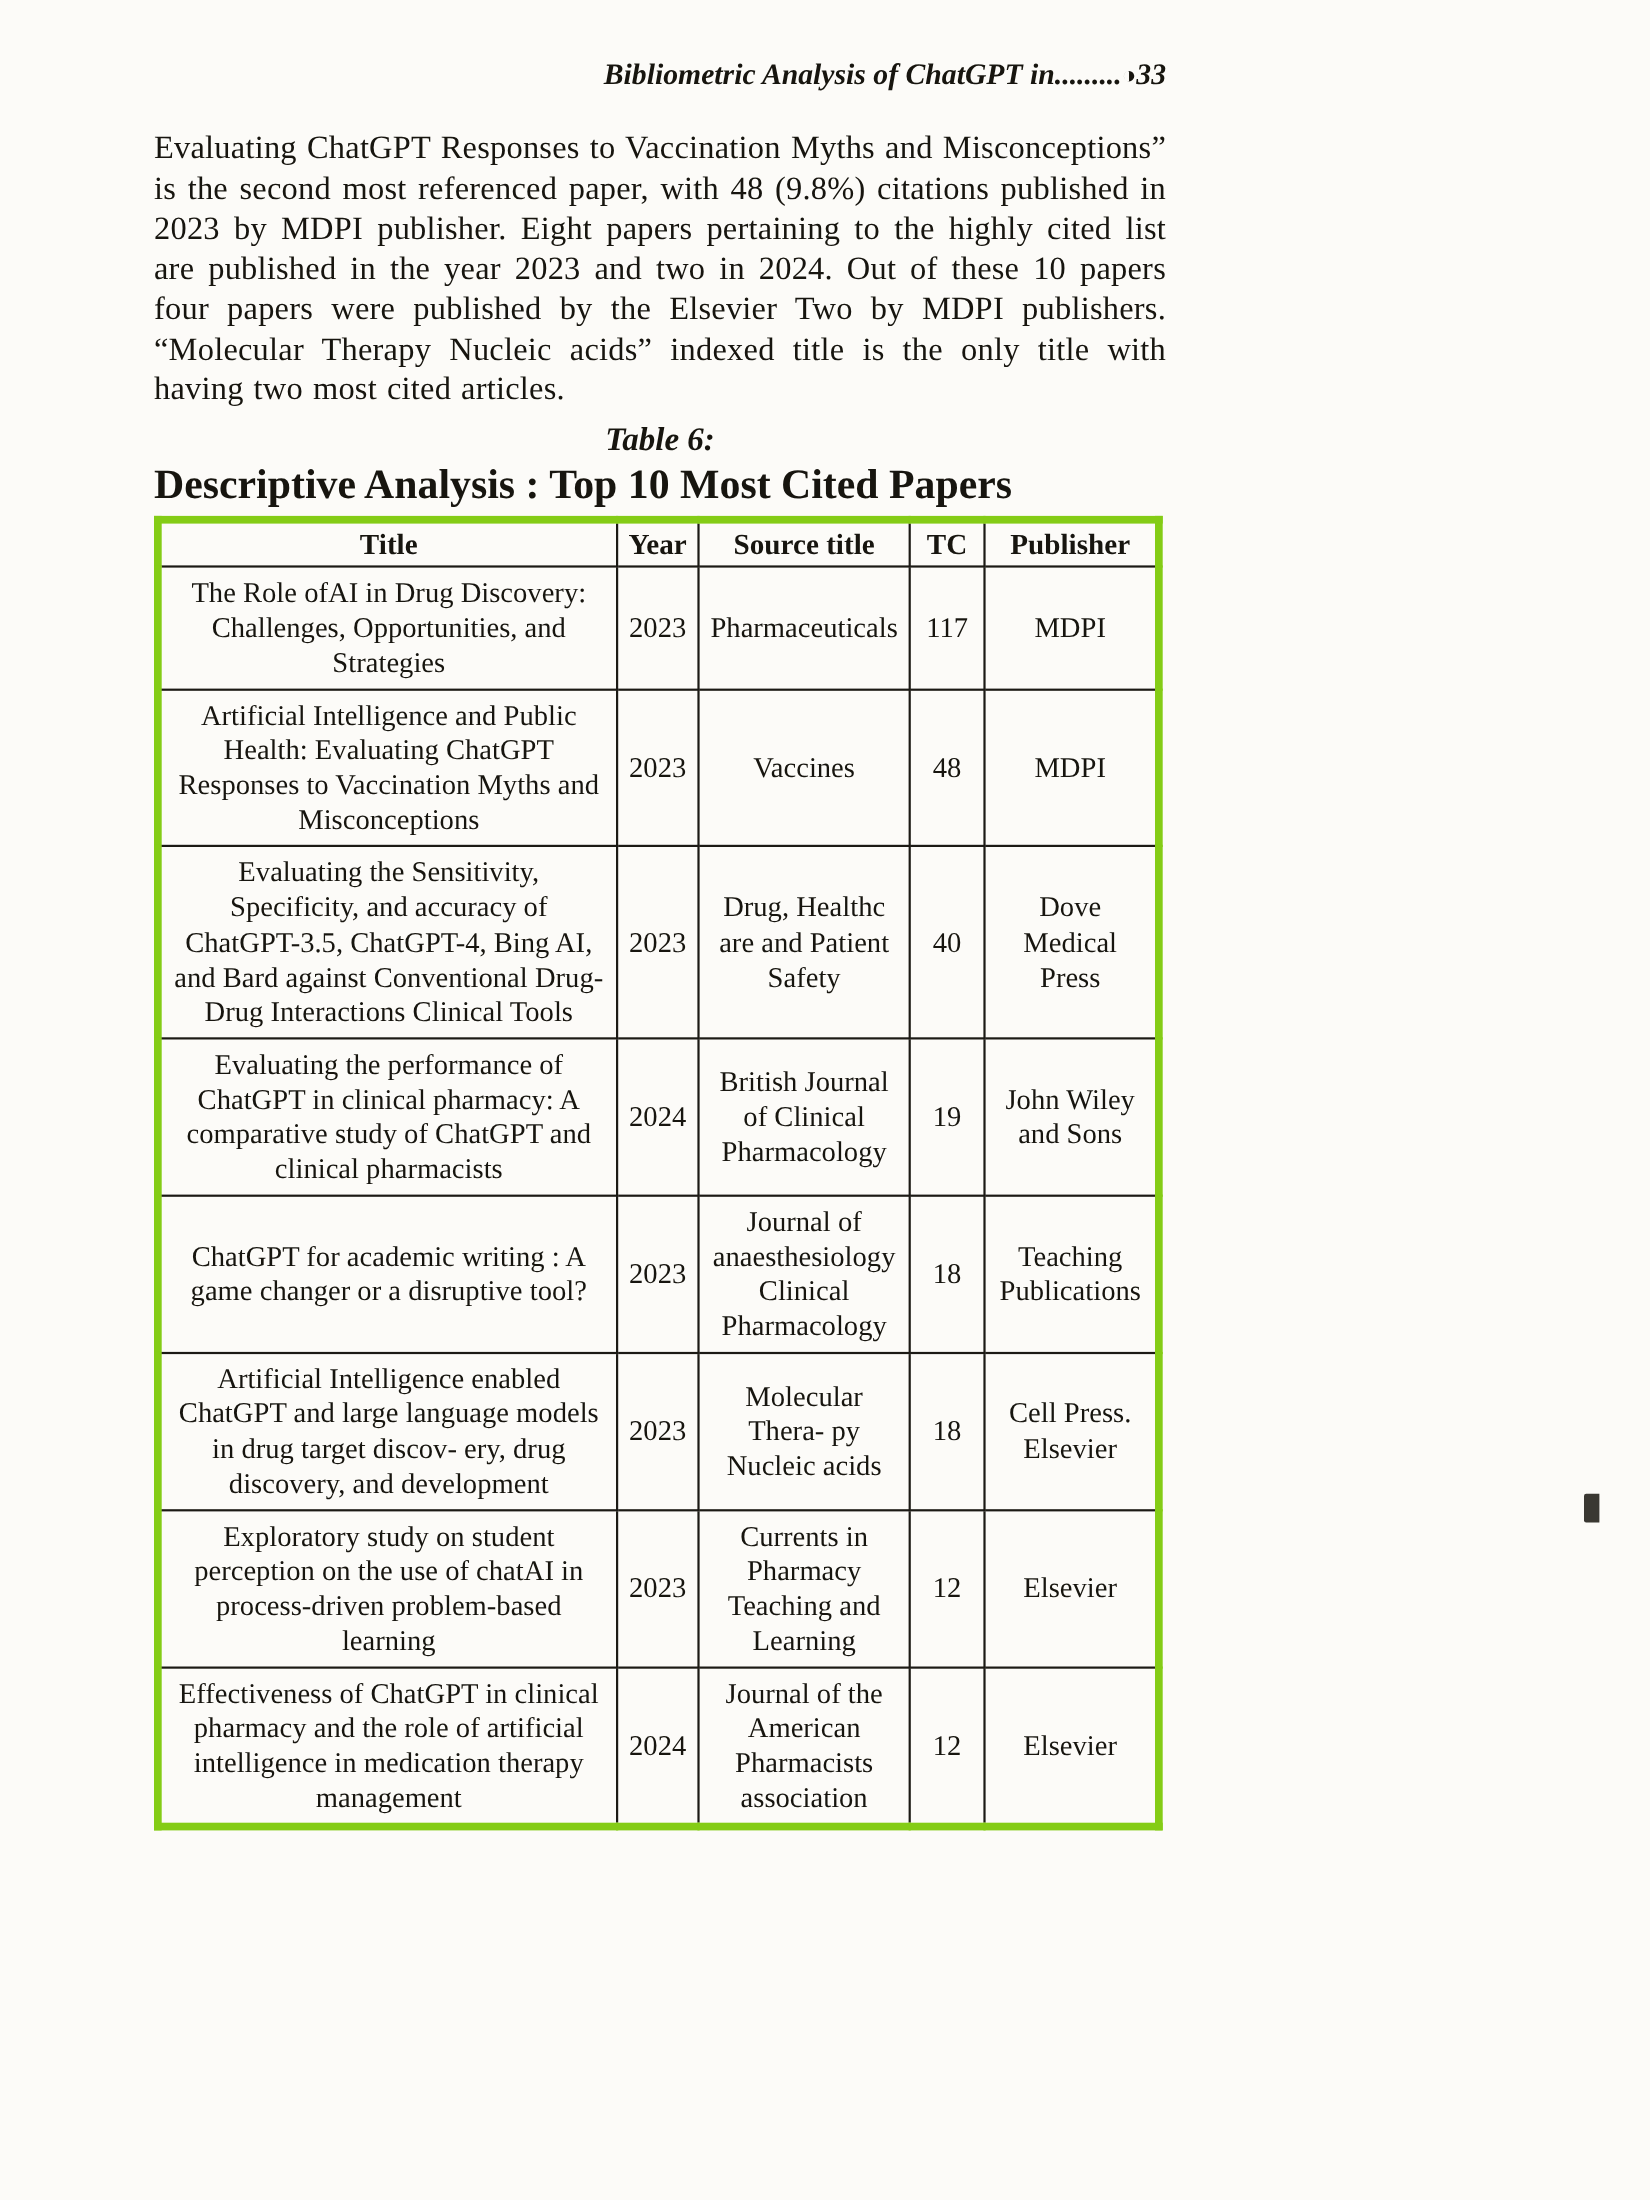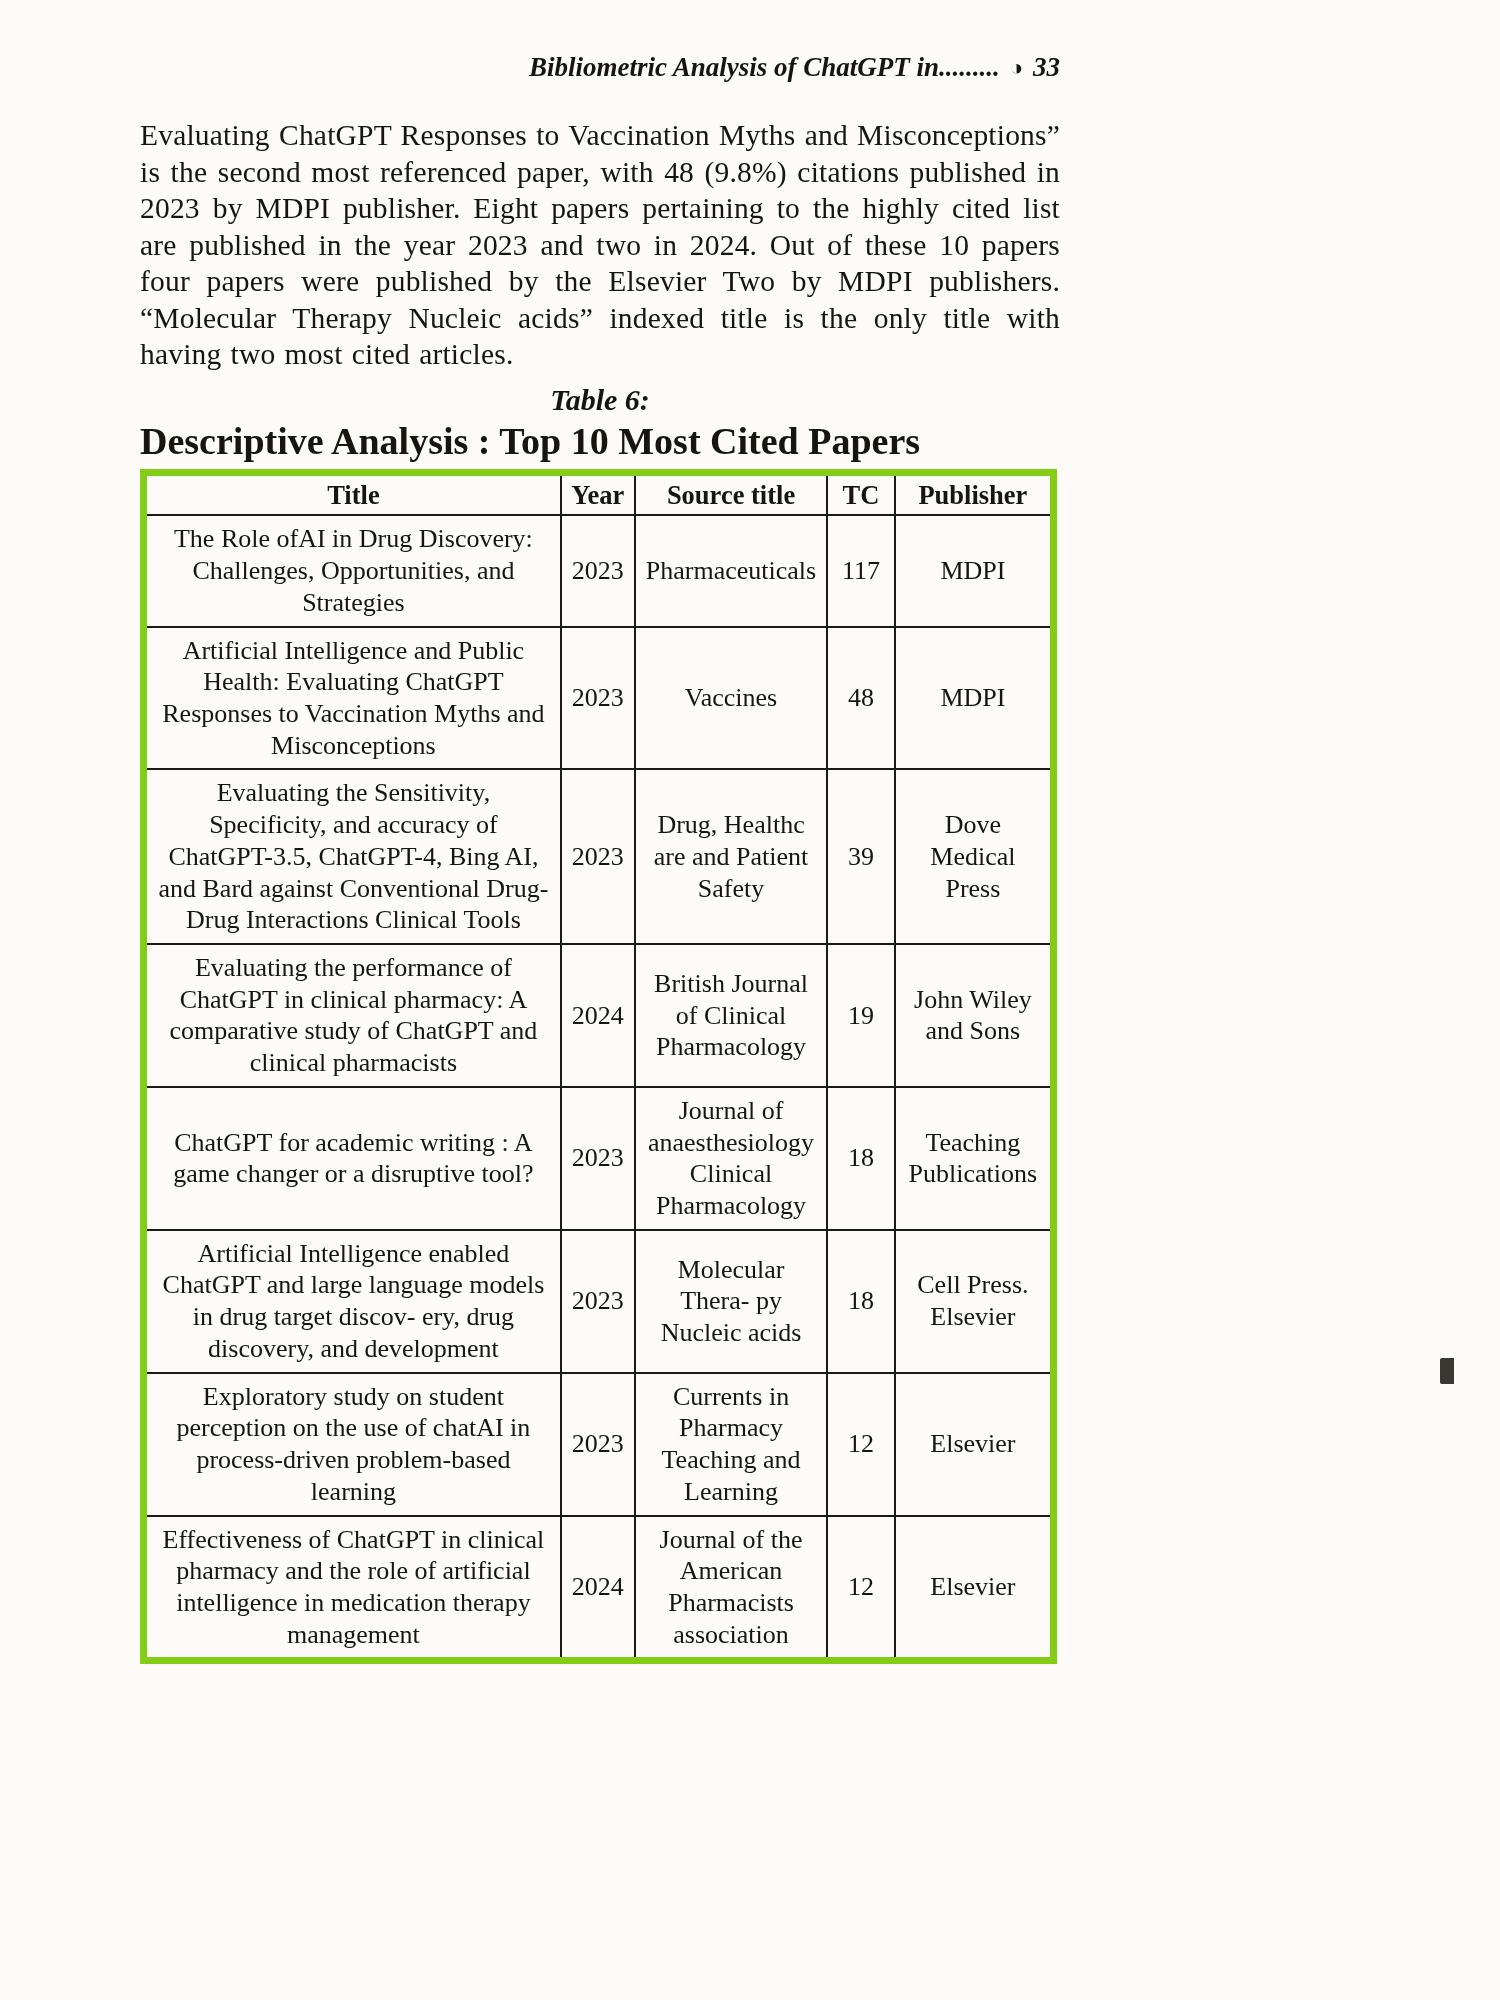--- a/index.html
+++ b/index.html
@@ -19,21 +19,20 @@
     top: 52px;
     width: 920px;
   }
   .running-head {
     display: flex;
     justify-content: flex-end;
     align-items: baseline;
     font-style: italic;
     font-weight: bold;
     font-size: 27px;
-    gap: 10px;
     margin-bottom: 34px;
   }
   .running-head .bullet {
     font-style: normal;
     font-size: 22px;
     transform: translateY(-1px);
   }
   .body-paragraph {
     font-size: 29.5px;
     line-height: 1.24;
@@ -134,21 +133,21 @@
         <td>Artificial Intelligence and Public Health: Evaluating ChatGPT Responses to Vaccination Myths and Misconceptions</td>
         <td>2023</td>
         <td>Vaccines</td>
         <td>48</td>
         <td>MDPI</td>
       </tr>
       <tr>
         <td>Evaluating the Sensitivity, Specificity, and accuracy of ChatGPT-3.5, ChatGPT-4, Bing AI, and Bard against Conventional Drug-Drug Interactions Clinical Tools</td>
         <td>2023</td>
         <td>Drug, Healthc are and Patient Safety</td>
-        <td>39</td>
+        <td>40</td>
         <td>Dove Medical Press</td>
       </tr>
       <tr>
         <td>Evaluating the performance of ChatGPT in clinical pharmacy: A comparative study of ChatGPT and clinical pharmacists</td>
         <td>2024</td>
         <td>British Journal of Clinical Pharmacology</td>
         <td>19</td>
         <td>John Wiley and Sons</td>
       </tr>
       <tr>

